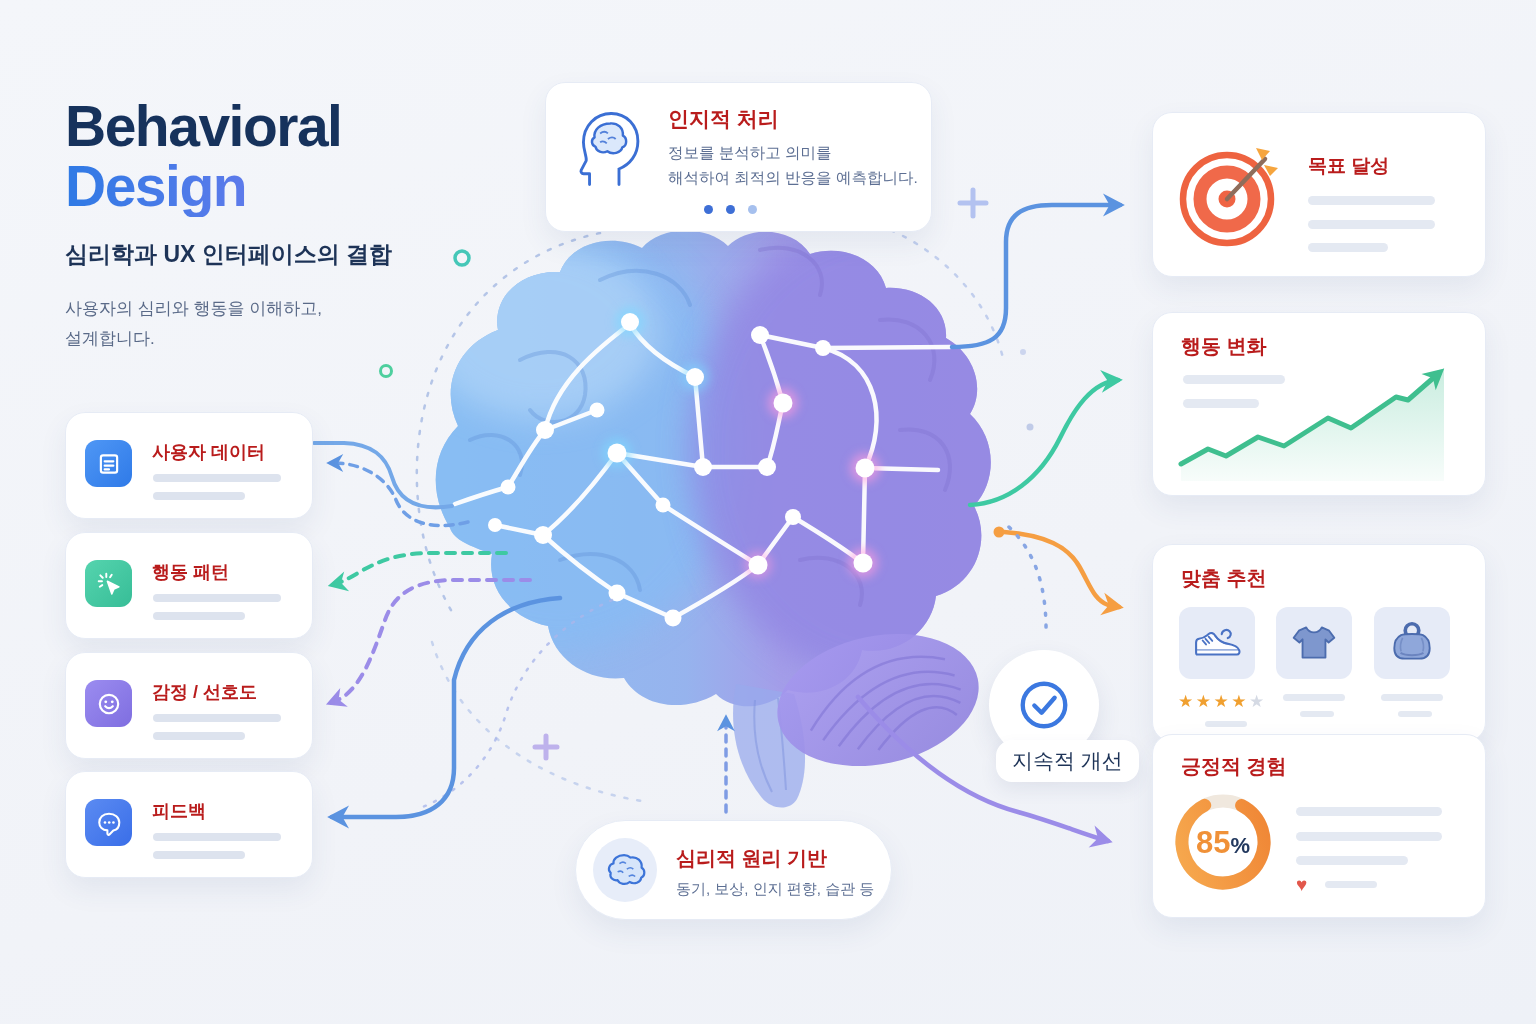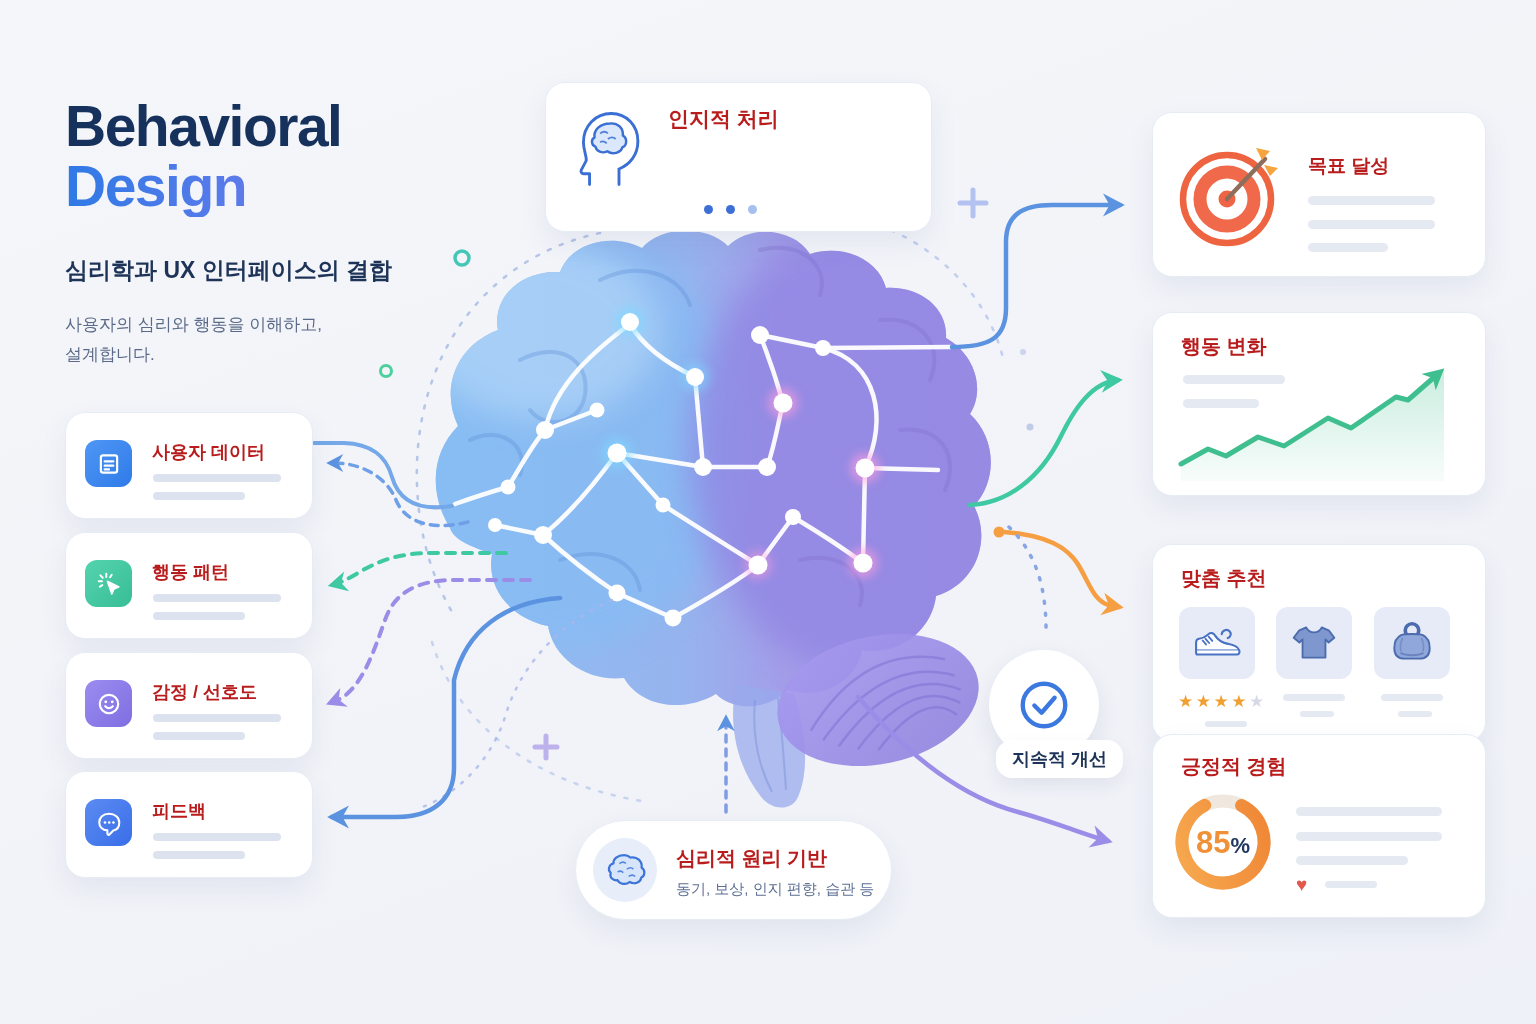--- a/index.html
+++ b/index.html
@@ -36,21 +36,21 @@
   .dots{position:absolute;display:flex;gap:13px;}
   .dot{width:9px;height:9px;border-radius:50%;}
   .stars{position:absolute;font-size:17px;letter-spacing:2.5px;white-space:nowrap;}
   .star.on{color:#f0a030;} .star.off{color:#d5dae4;}
   .pct{position:absolute;font-weight:800;white-space:nowrap;}
   .pct .num{font-size:31px;color:#f09138;margin-top:23px;}
   .pct .sign{font-size:22px;color:#23395f;}
   .heart{position:absolute;font-size:19px;color:#e2574b;line-height:1;}
   .badge-circle{position:absolute;width:110px;height:110px;border-radius:50%;background:#fff;
                 box-shadow:0 10px 24px rgba(45,70,120,.10);display:flex;align-items:center;justify-content:center;}
-  .badge-label{position:absolute;background:#fff;border-radius:16px;padding:7px 16px;font-size:18px;font-weight:700;
+  .badge-label{position:absolute;background:#fff;border-radius:16px;padding:7px 16px;font-size:21px;font-weight:400;
                color:#1d3357;box-shadow:0 8px 18px rgba(45,70,120,.08);white-space:nowrap;}
   .round-icon{position:absolute;width:64px;height:64px;border-radius:50%;background:#e7edf9;display:flex;align-items:center;justify-content:center;}
 </style>
 </head>
 <body>
 
 <svg class="abs" style="left:0;top:0;" width="1536" height="1024" viewBox="0 0 1536 1024">
   <defs>
     <linearGradient id="gBrain" x1="0" y1="0" x2="1" y2="0">
       <stop offset="0" stop-color="#7fb6f0"></stop>
@@ -222,35 +222,39 @@
     <circle cx="462" cy="258" r="7" fill="none" stroke="#45c7b8" stroke-width="3.5"></circle>
     <circle cx="386" cy="371" r="5.5" fill="none" stroke="#4ecf9e" stroke-width="3"></circle>
     <circle cx="1030" cy="427" r="3.5" fill="#c0cbe8"></circle>
     <circle cx="1023" cy="352" r="3" fill="#ccd5ee"></circle>
   </g>
 </svg>
 
 <div class="abs" style="left:65px;top:96px;width:420px;">
   <div class="hdr-title">Behavioral</div>
   <div class="hdr-title grad">Design</div>
-  <div class="hdr-sub" style="margin-top:38px;">심리학과 UX 인터페이스의 결합</div>
+  <div class="hdr-sub" style="margin-top:22px;">심리학과 UX 인터페이스의 결합</div>
   <div class="hdr-desc" style="margin-top:24px;">
     <div>사용자의 심리와 행동을 이해하고,</div>
     <div>설계합니다.</div>
   </div>
 </div>
 
 <div class="card" style="left:545px;top:82px;width:385px;height:148px;">
   <svg class="abs" style="left:26px;top:26px;" width="74" height="80" viewBox="0 0 64 72">
     <path d="M34 4 C20 4 9 15 9 30 C9 37.5 12 42.5 11.5 46.5 L7 55 C6.3 56.6 7.3 58.3 9.1 58.3 L14.5 58.3 L14.5 68" fill="none" stroke="#3b6fd4" stroke-width="2.6" stroke-linecap="round" stroke-linejoin="round"></path>
     <path d="M34 4 C48 4 58 15 58 29 C58 41 51 50 41 54 L41 68" fill="none" stroke="#3b6fd4" stroke-width="2.6" stroke-linecap="round"></path>
     <path d="M33 13 C24 13 18 19 19 25.5 C15.5 27.5 16 32.5 20 34 C20.5 38 26 40.5 30.5 38 C35 41.5 43 39.5 44 34.5 C48.5 33 48.5 26 44.5 24 C45 17 40 12.5 33 13 Z" fill="#dbe8fb" stroke="#3b6fd4" stroke-width="2.2" stroke-linejoin="round"></path>
     <path d="M24 22 Q28 19 31 22 M31 27 Q35 24 38 27 M24 30 Q27 28 30 31" fill="none" stroke="#3b6fd4" stroke-width="1.6" opacity="0.85"></path>
   </svg>
   <div class="ctitle" style="left:122px;top:22px;font-size:21px;">인지적 처리</div>
+  <div class="cbody" style="left:122px;top:58px;">
+    <div>정보를 분석하고 의미를</div>
+    <div>해석하여 최적의 반응을 예측합니다.</div>
+  </div>
   <div class="dots" style="left:158px;top:122px;">
     <span class="dot" style="background:#3e6fd6;"></span>
     <span class="dot" style="background:#3e6fd6;"></span>
     <span class="dot" style="background:#a6c0ee;"></span>
   </div>
 </div>
 
 <div class="card" style="left:65px;top:412px;width:246px;height:105px;">
   <div class="icon-tile tile-blue" style="left:19px;top:27px;">
     <svg width="26" height="26" viewBox="0 0 24 24">

